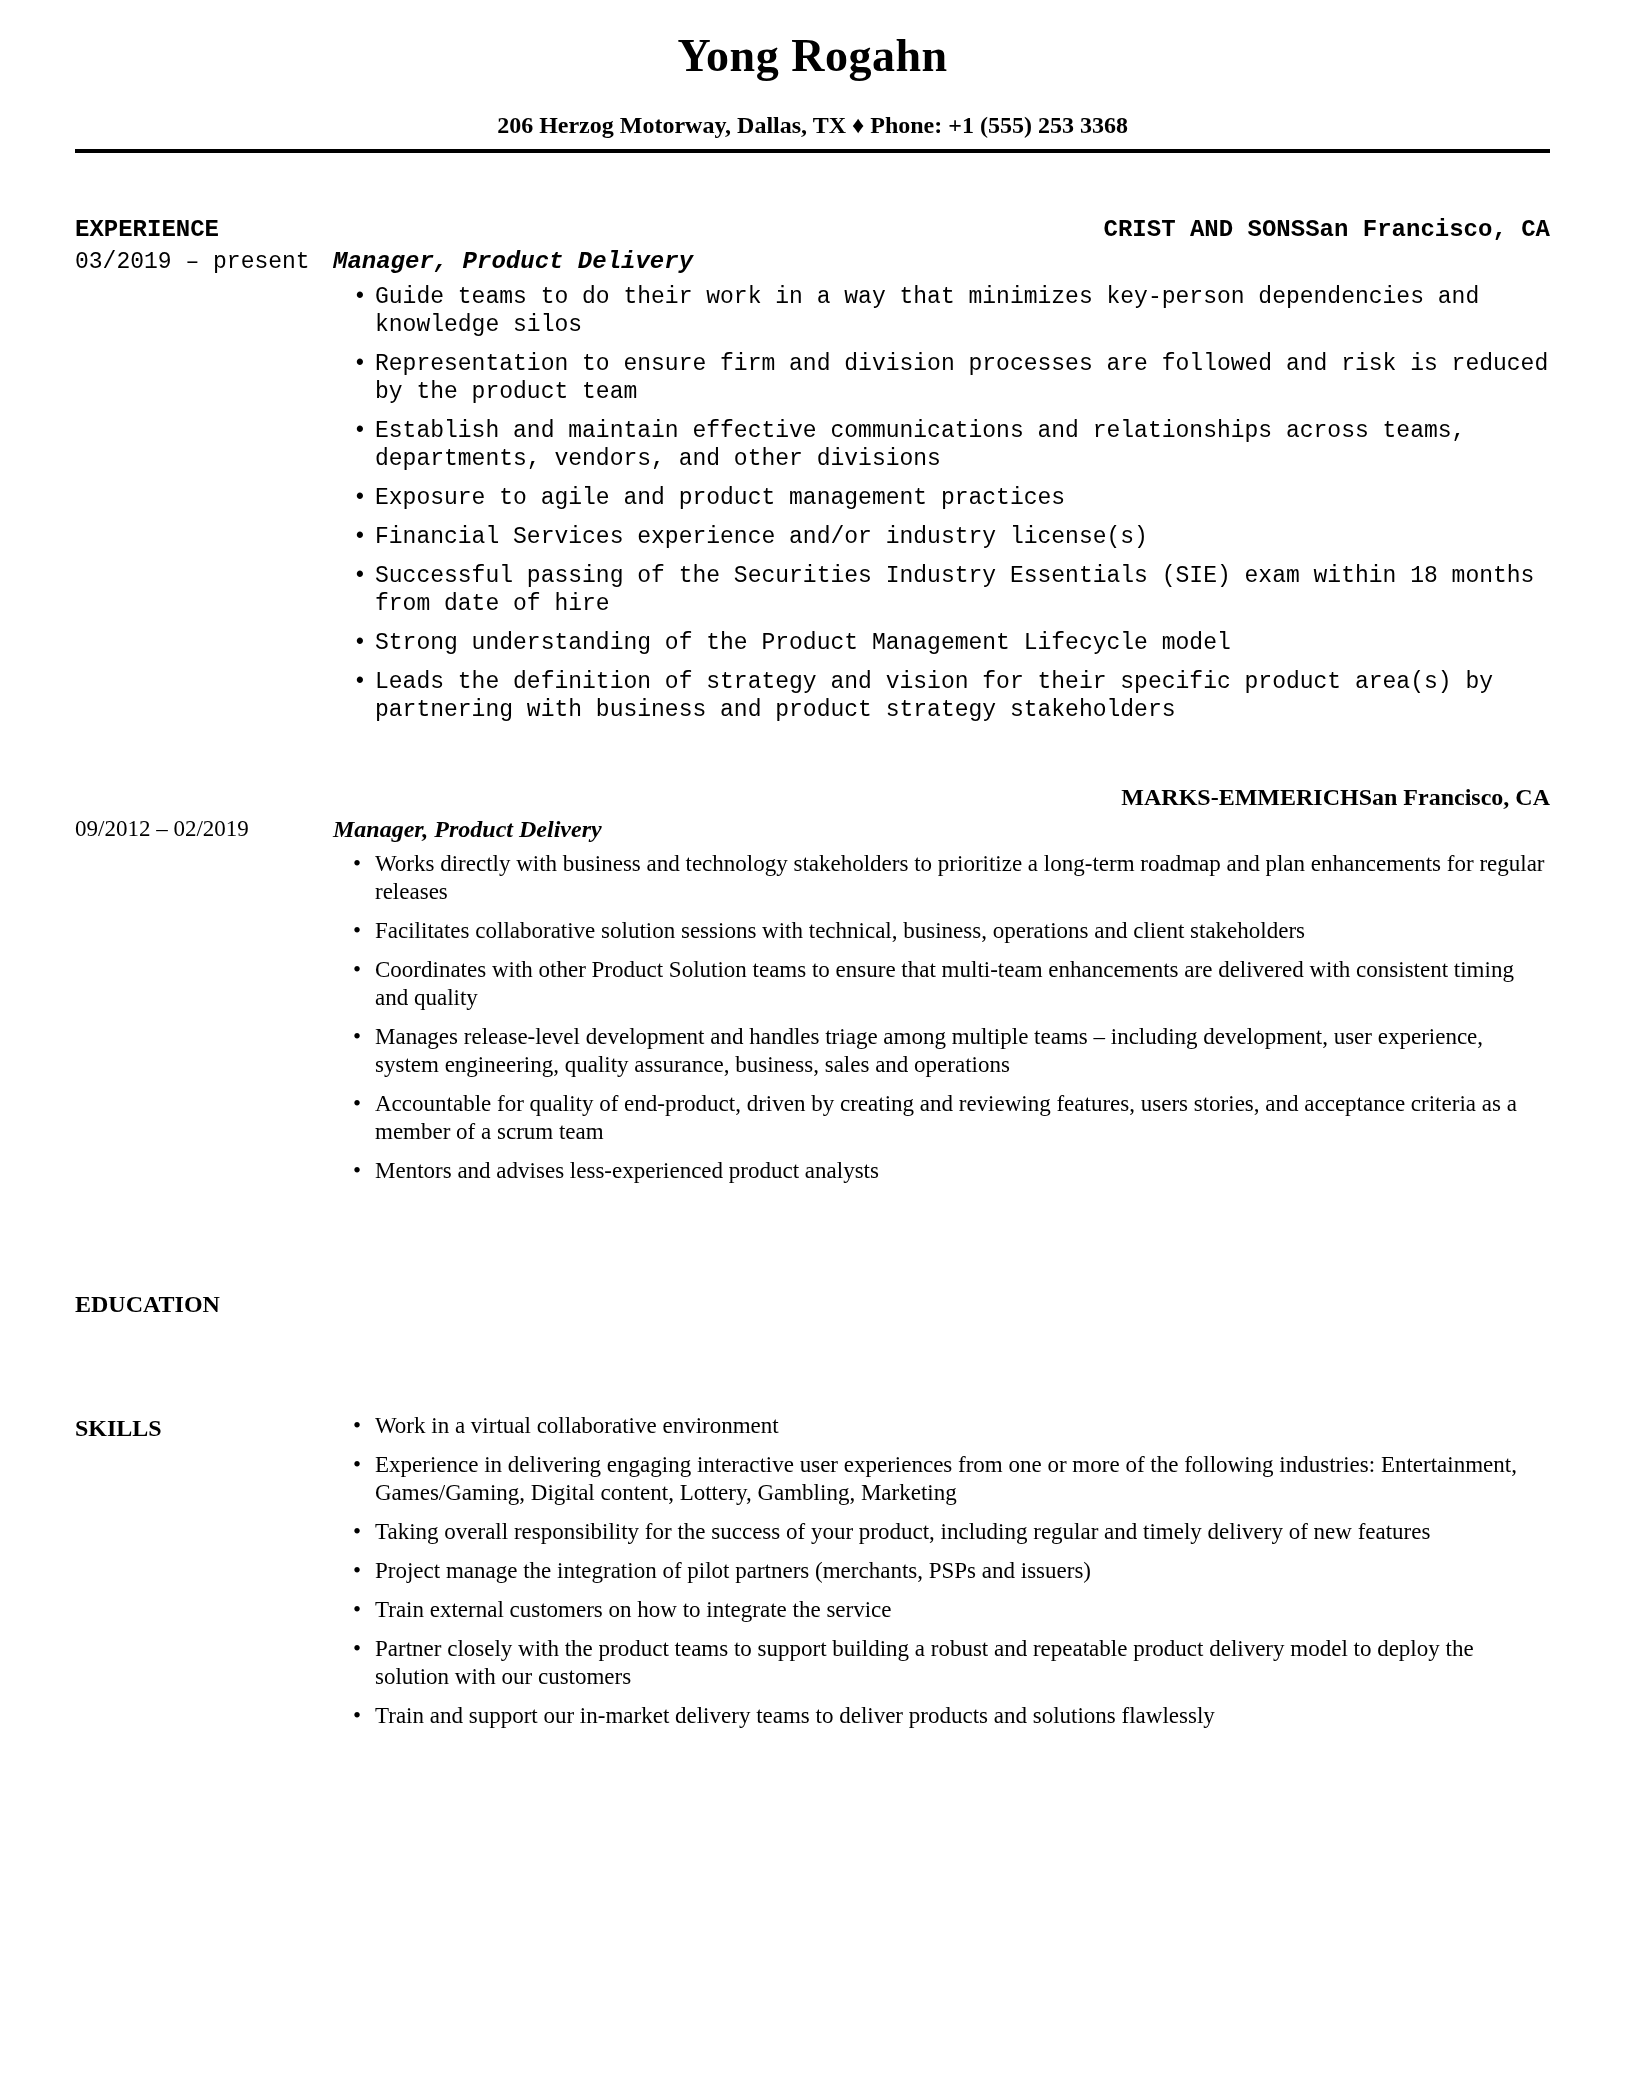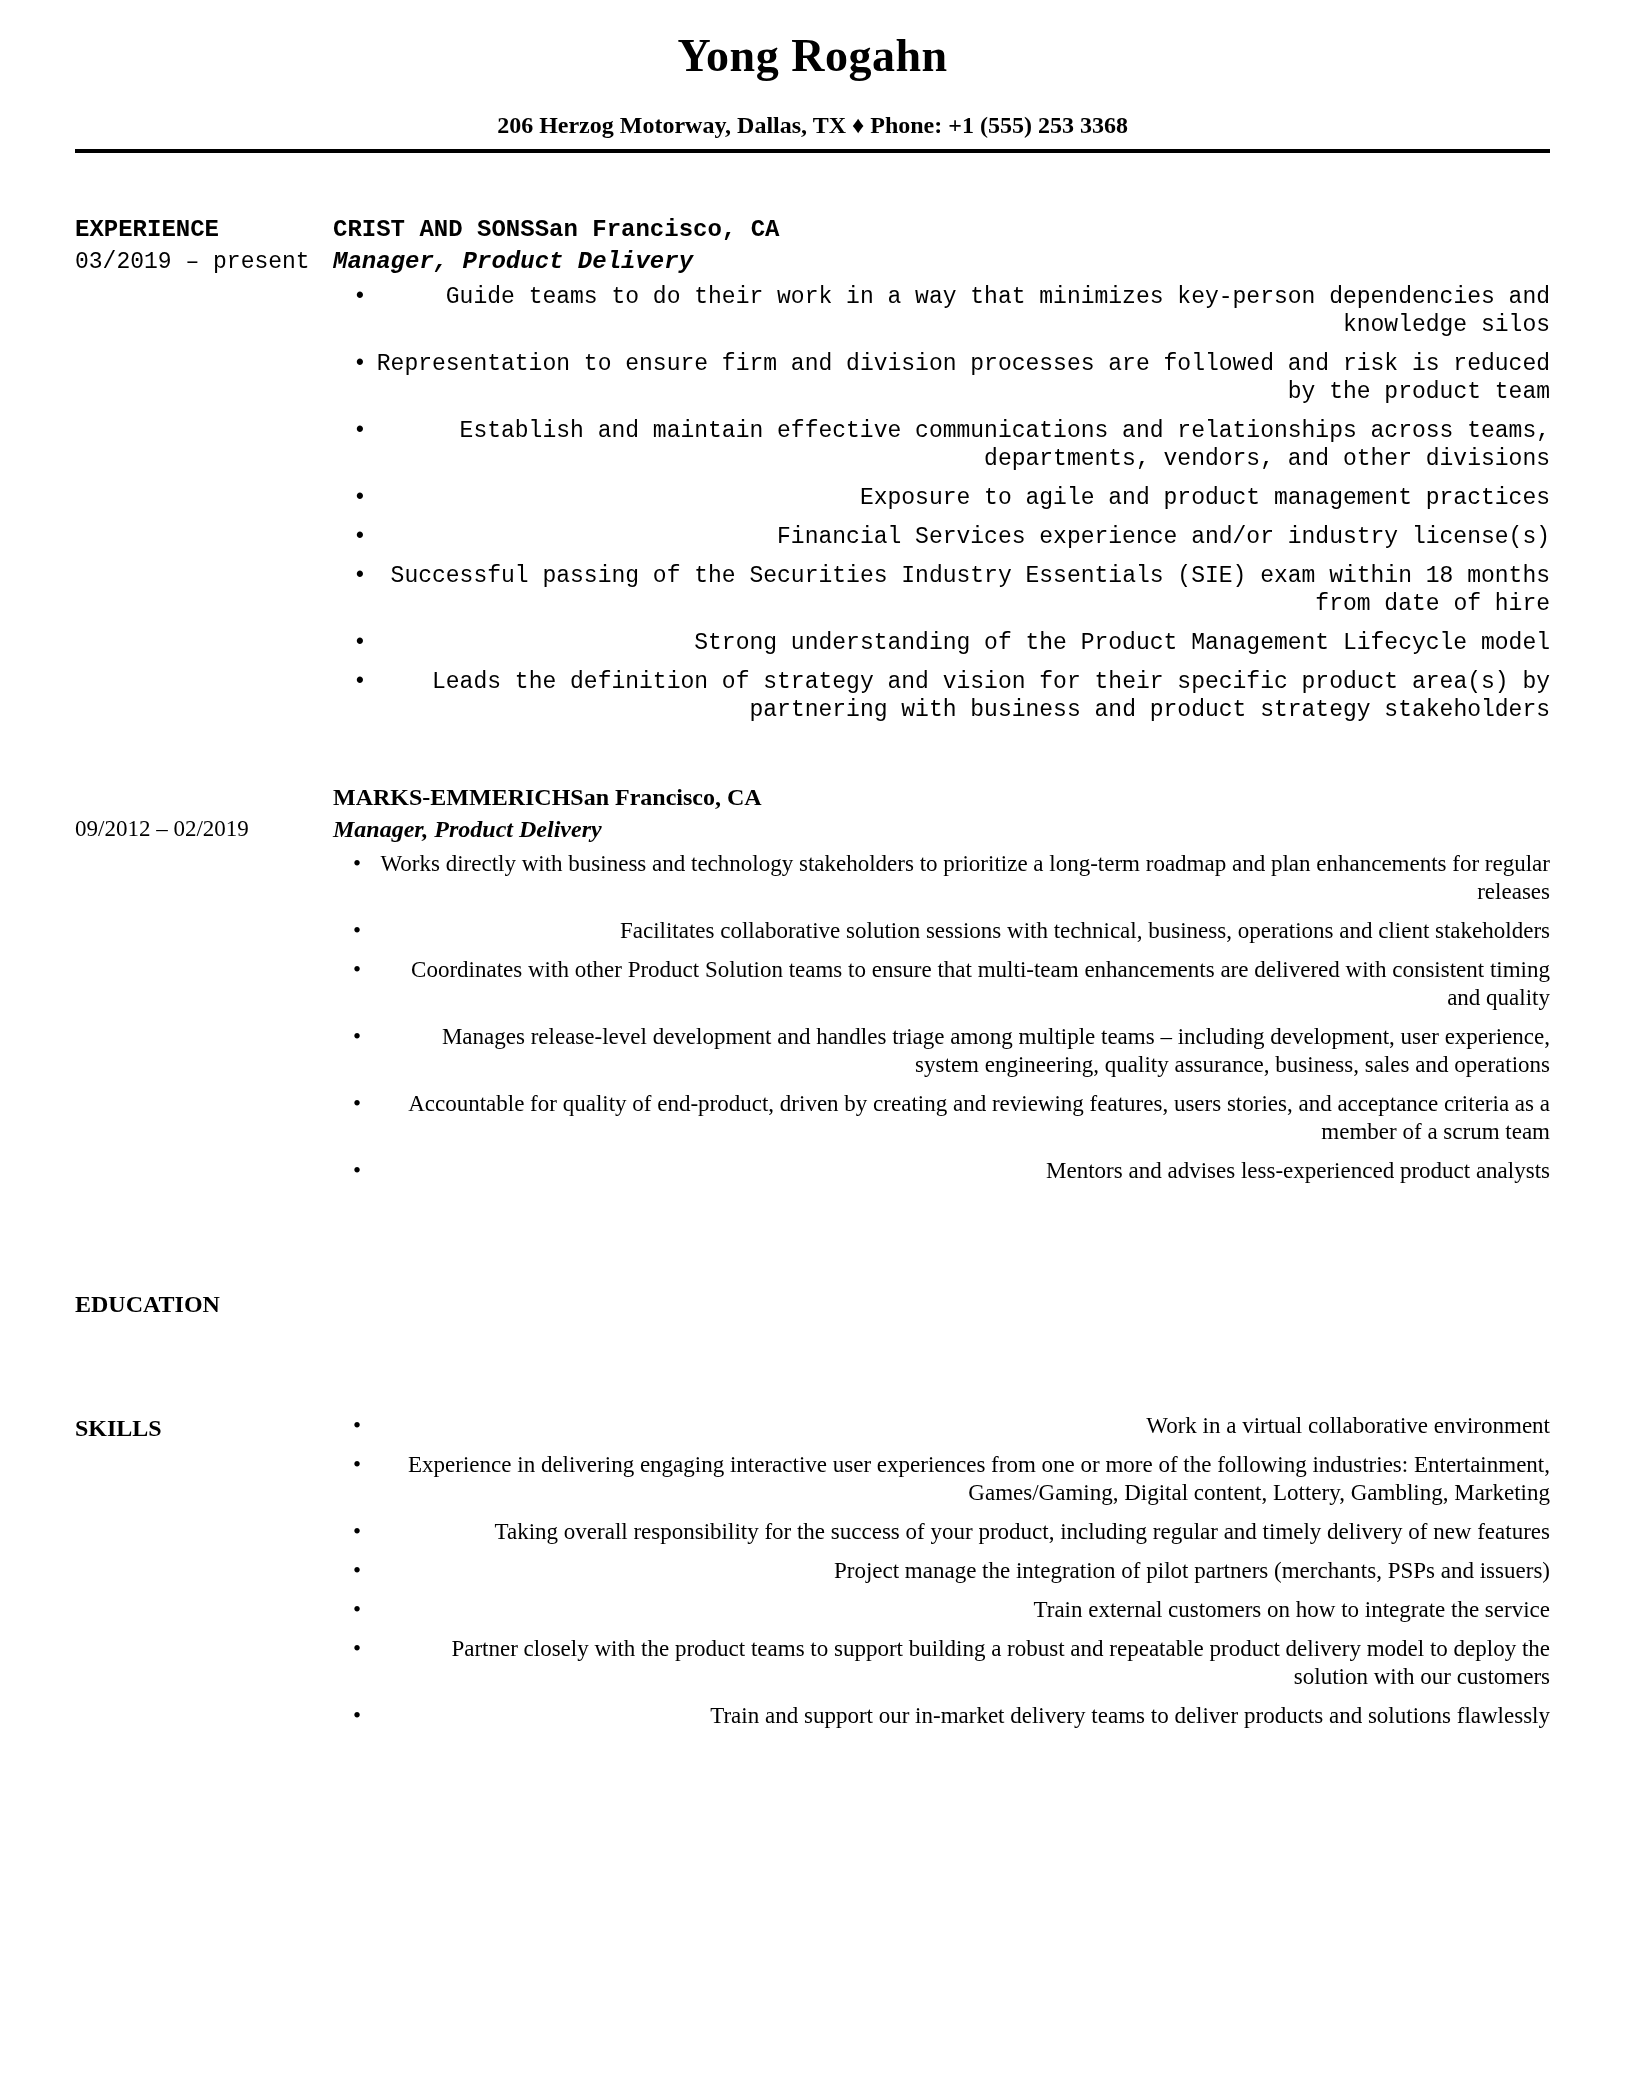--- a/index.html
+++ b/index.html
@@ -57,21 +57,21 @@
     line-height: 32px;
   }
   .dates {
     font-size: 23px;
     line-height: 32px;
   }
   .dates.offset { margin-top: 32px; }
 
   .head-line {
     display: flex;
-    justify-content: flex-start;
+    justify-content: flex-end;
     align-items: baseline;
   }
   .company, .location, .degree, .school {
     font-size: 24px;
     font-weight: bold;
     line-height: 32px;
   }
   .job-title {
     font-size: 24px;
     font-weight: bold;
@@ -83,21 +83,20 @@
     list-style: none;
     margin: 5px 0 0 0;
     padding: 0;
   }
   ul.bullets li {
     position: relative;
     padding-left: 42px;
     font-size: 23px;
     line-height: 28px;
     margin-bottom: 11px;
-    text-align: right;
   }
   ul.bullets li::before {
     content: "\2022";
     position: absolute;
     left: 20px;
     top: 0;
     font-size: 23px;
   }
   ul.bullets.tight { margin-top: 0; }
 </style>

